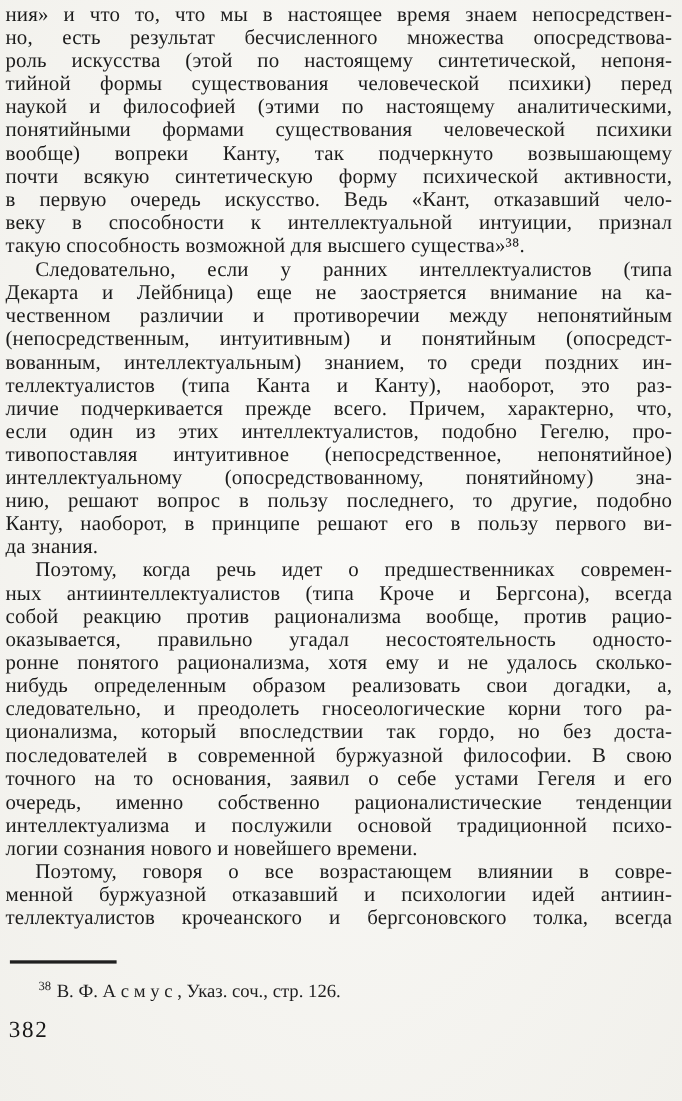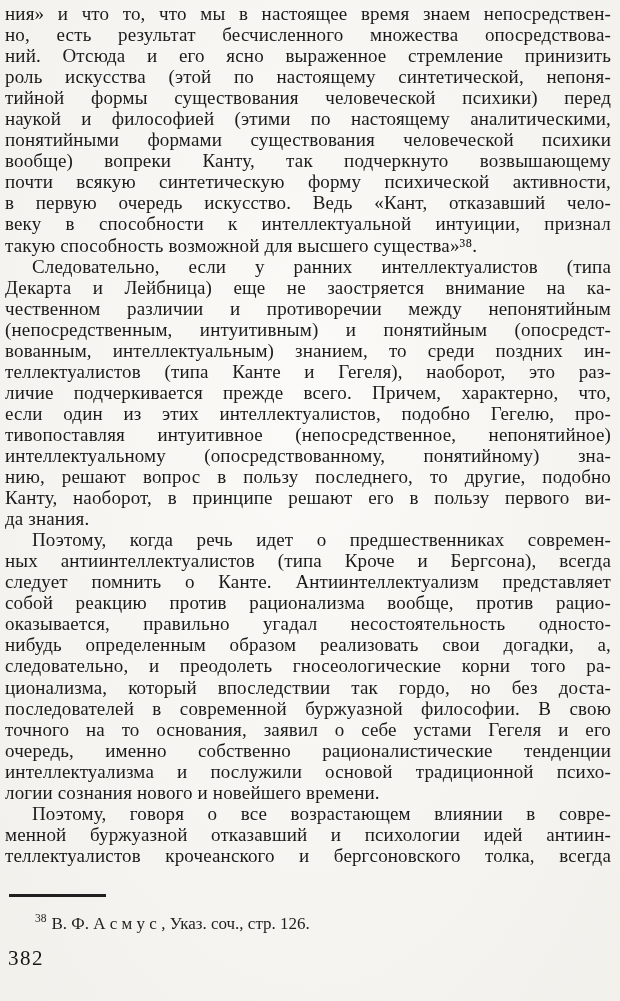--- a/index.html
+++ b/index.html
@@ -60,54 +60,53 @@
   }
 </style>
 </head>
 <body>
 
 <div class="page">
 
   <div>
     <div class="line">ния» и что то, что мы в настоящее время знаем непосредствен-</div>
     <div class="line">но, есть результат бесчисленного множества опосредствова-</div>
-    <div class="line">ний. Отсюда и его ясно выраженное стремление принизить</div>
     <div class="line">роль искусства (этой по настоящему синтетической, непоня-</div>
     <div class="line">тийной формы существования человеческой психики) перед</div>
     <div class="line">наукой и философией (этими по настоящему аналитическими,</div>
     <div class="line">понятийными формами существования человеческой психики</div>
     <div class="line">вообще) вопреки Канту, так подчеркнуто возвышающему</div>
     <div class="line">почти всякую синтетическую форму психической активности,</div>
     <div class="line">в первую очередь искусство. Ведь «Кант, отказавший чело-</div>
     <div class="line">веку в способности к интеллектуальной интуиции, признал</div>
     <div class="line end">такую способность возможной для высшего существа»³⁸.</div>
   </div>
 
   <div>
     <div class="line first">Следовательно, если у ранних интеллектуалистов (типа</div>
     <div class="line">Декарта и Лейбница) еще не заостряется внимание на ка-</div>
     <div class="line">чественном различии и противоречии между непонятийным</div>
     <div class="line">(непосредственным, интуитивным) и понятийным (опосредст-</div>
     <div class="line">вованным, интеллектуальным) знанием, то среди поздних ин-</div>
-    <div class="line">теллектуалистов (типа Канте и Гегеля), наоборот, это раз-</div>
+    <div class="line">теллектуалистов (типа Канта и Канту), наоборот, это раз-</div>
     <div class="line">личие подчеркивается прежде всего. Причем, характерно, что,</div>
     <div class="line">если один из этих интеллектуалистов, подобно Гегелю, про-</div>
     <div class="line">тивопоставляя интуитивное (непосредственное, непонятийное)</div>
     <div class="line">интеллектуальному (опосредствованному, понятийному) зна-</div>
     <div class="line">нию, решают вопрос в пользу последнего, то другие, подобно</div>
     <div class="line">Канту, наоборот, в принципе решают его в пользу первого ви-</div>
     <div class="line end">да знания.</div>
   </div>
 
   <div>
     <div class="line first">Поэтому, когда речь идет о предшественниках современ-</div>
     <div class="line">ных антиинтеллектуалистов (типа Кроче и Бергсона), всегда</div>
-    <div class="line">следует помнить о Канте. Антиинтеллектуализм представляет</div>
     <div class="line">собой реакцию против рационализма вообще, против рацио-</div>
     <div class="line">оказывается, правильно угадал несостоятельность односто-</div>
+    <div class="line">ронне понятого рационализма, хотя ему и не удалось сколько-</div>
     <div class="line">нибудь определенным образом реализовать свои догадки, а,</div>
     <div class="line">следовательно, и преодолеть гносеологические корни того ра-</div>
     <div class="line">ционализма, который впоследствии так гордо, но без доста-</div>
     <div class="line">последователей в современной буржуазной философии. В свою</div>
     <div class="line">точного на то основания, заявил о себе устами Гегеля и его</div>
     <div class="line">очередь, именно собственно рационалистические тенденции</div>
     <div class="line">интеллектуализма и послужили основой традиционной психо-</div>
     <div class="line end">логии сознания нового и новейшего времени.</div>
   </div>
 

